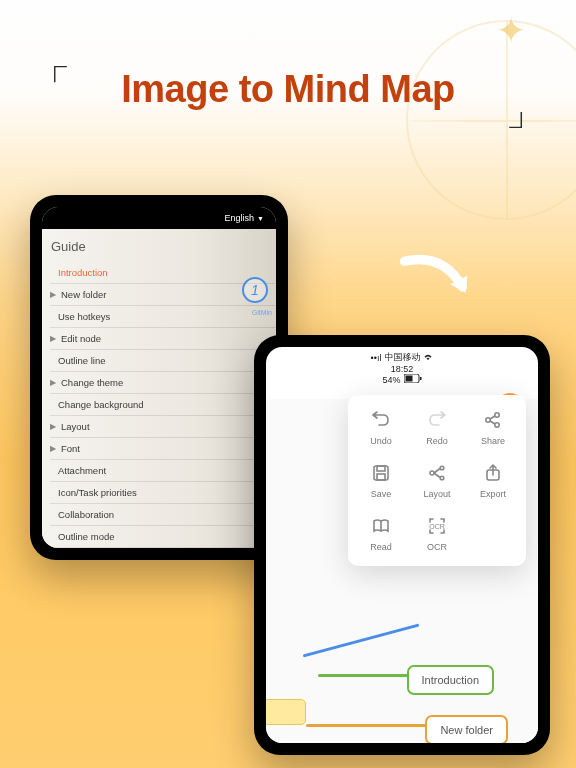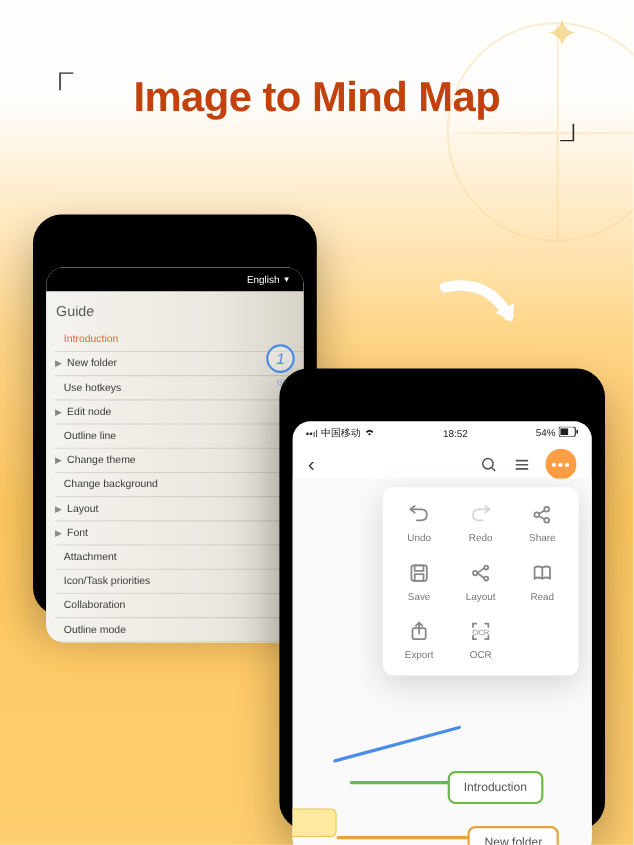--- a/index.html
+++ b/index.html
@@ -13,52 +13,52 @@
 .sparkle::before { content: "✦"; font-size: 36px; color: #f3c55a; opacity: 0.6; }
 
 
 .title-wrap { position: absolute; top: 68px; left: 40px; right: 40px; display: flex; align-items: center; justify-content: center; }
 .bracket-left { position: absolute; left: -6px; top: -8px; font-size: 32px; color: #2b2b2b; font-weight: 300; transform: scaleX(1.3); }
 .bracket-right { position: absolute; right: -6px; bottom: -26px; font-size: 32px; color: #2b2b2b; font-weight: 300; transform: scaleX(1.3); }
 .title { font-size: 38px; font-weight: 700; color: #c2410c; letter-spacing: -0.5px; }
 
 
 .tablet { position: absolute; border-radius: 26px; background: #000; padding: 12px; box-shadow: 0 18px 40px rgba(0,0,0,0.3); }
-.tablet-screen { background: #fff; width: 100%; height: 100%; border-radius: 16px; overflow: hidden; position: relative; margin-top: 36px; }
+.tablet-screen { background: #fff; width: 100%; height: 100%; border-radius: 16px; overflow: hidden; position: relative; }
 
 
 .tablet-left { top: 195px; left: 30px; width: 258px; height: 365px; }
 .camera-bar { height: 22px; background: #000; display: flex; justify-content: flex-end; align-items: center; padding-right: 12px; }
 .camera-bar span { color: #fff; font-size: 9px; }
 .camera-bar .dropdown { color: #fff; margin-left: 3px; font-size: 7px; }
 .doc-view { padding: 10px 0 0 8px; background: linear-gradient(90deg, #f5f3ee 0%, #ece8e0 65%, #d8d3c8 100%); height: calc(100% - 22px); overflow: hidden; position: relative; }
 .doc-title { font-size: 13px; color: #5a5a5a; font-weight: 400; margin-bottom: 8px; padding-left: 1px; }
 .doc-item { font-size: 9.5px; color: #3a3a3a; padding: 5px 0; border-bottom: 1px solid rgba(0,0,0,0.1); display: flex; align-items: center; }
 .doc-item.active { color: #e8663c; font-weight: 500; }
 .doc-item .arrow { color: #888; margin-right: 3px; font-size: 8px; width: 8px; }
 .doc-item .no-arrow { width: 8px; display: inline-block; }
 .step-badge { position: absolute; right: 8px; top: 48px; width: 26px; height: 26px; border: 2px solid #4a8de8; border-radius: 50%; display: flex; align-items: center; justify-content: center; color: #4a8de8; font-size: 14px; font-style: italic; font-family: serif; background: rgba(255,255,255,0.3); }
 .watermark { position: absolute; right: 4px; top: 80px; font-size: 7px; color: #4a8de8; opacity: 0.7; }
 
 
 .big-arrow { position: absolute; top: 240px; right: 95px; width: 85px; height: 85px; }
 
 
 .tablet-right { top: 335px; right: 26px; width: 296px; height: 420px; }
-.status-bar { display: flex; justify-content: space-between; align-items: center; padding: 4px 12px 2px; font-size: 9px; color: #222; }
+.status-bar { display: flex; justify-content: space-between; align-items: center; padding: 4px 12px 2px; font-size: 9px; color: #222; flex-direction: column; }
 .status-bar .left { display: flex; align-items: center; gap: 3px; }
-.status-bar .right { display: flex; gap: 3px; }
+.status-bar .right { display: flex; align-items: center; gap: 3px; }
 .app-header { display: flex; justify-content: space-between; align-items: center; padding: 6px 14px; }
 .back-chevron { font-size: 18px; color: #333; font-weight: 300; }
 .header-right { display: flex; align-items: center; gap: 14px; }
 .header-icon { width: 16px; height: 16px; display: flex; align-items: center; justify-content: center; color: #555; }
 .more-btn { width: 28px; height: 28px; background: #ff9e42; border-radius: 50%; display: flex; align-items: center; justify-content: center; color: #fff; font-size: 14px; letter-spacing: 1px; }
 
 
-.popup { position: absolute; top: 60px; right: 12px; width: 178px; background: #fff; border-radius: 10px; box-shadow: 0 8px 30px rgba(0,0,0,0.15); padding: 14px 10px; display: grid; grid-template-columns: repeat(3, 1fr); gap: 16px 10px; }
+.popup { position: absolute; top: 48px; right: 12px; width: 178px; background: #fff; border-radius: 10px; box-shadow: 0 8px 30px rgba(0,0,0,0.15); padding: 14px 10px; display: grid; grid-template-columns: repeat(3, 1fr); gap: 16px 10px; }
 .popup-item { display: flex; flex-direction: column; align-items: center; gap: 5px; }
 .popup-icon { width: 22px; height: 22px; display: flex; align-items: center; justify-content: center; color: #888; }
 .popup-icon.disabled { opacity: 0.35; }
 .popup-label { font-size: 9px; color: #777; }
 
 
 .canvas { position: absolute; top: 52px; left: 0; right: 0; bottom: 0; background: #fafafa; }
 .node { position: absolute; padding: 7px 13px; border: 2px solid; border-radius: 7px; font-size: 11px; background: #fff; }
 .node-intro { border-color: #6eb845; color: #555; top: 266px; right: 44px; }
 .node-newfolder { border-color: #e8a23c; color: #555; top: 316px; right: 30px; }
@@ -257,38 +257,38 @@
               <circle cx="15" cy="15" r="1.8" stroke="#888" stroke-width="1.6" fill="none"></circle>
               <line x1="7" y1="10" x2="13" y2="5.5" stroke="#888" stroke-width="1.6"></line>
               <line x1="7" y1="10" x2="13" y2="14.5" stroke="#888" stroke-width="1.6"></line>
             </svg>
           </div>
           <div class="popup-label">Layout</div>
         </div>
         <div class="popup-item">
           <div class="popup-icon">
             <svg width="20" height="20" viewBox="0 0 20 20">
+              <rect x="4" y="7" width="12" height="10" rx="2" stroke="#888" stroke-width="1.6" fill="none"></rect>
+              <path d="M10 12 L10 2 M7 5 L10 2 L13 5" stroke="#888" stroke-width="1.6" fill="none" stroke-linecap="round" stroke-linejoin="round"></path>
+            </svg>
+          </div>
+          <div class="popup-label">Export</div>
+        </div>
+        <div class="popup-item">
+          <div class="popup-icon">
+            <svg width="20" height="20" viewBox="0 0 20 20">
               <path d="M3 5 Q6 3 10 5 Q14 3 17 5 L17 15 Q14 13 10 15 Q6 13 3 15 Z" stroke="#888" stroke-width="1.6" fill="none"></path>
               <line x1="10" y1="5" x2="10" y2="15" stroke="#888" stroke-width="1.6"></line>
             </svg>
           </div>
           <div class="popup-label">Read</div>
         </div>
         <div class="popup-item">
           <div class="popup-icon">
             <svg width="20" height="20" viewBox="0 0 20 20">
-              <rect x="4" y="7" width="12" height="10" rx="2" stroke="#888" stroke-width="1.6" fill="none"></rect>
-              <path d="M10 12 L10 2 M7 5 L10 2 L13 5" stroke="#888" stroke-width="1.6" fill="none" stroke-linecap="round" stroke-linejoin="round"></path>
-            </svg>
-          </div>
-          <div class="popup-label">Export</div>
-        </div>
-        <div class="popup-item">
-          <div class="popup-icon">
-            <svg width="20" height="20" viewBox="0 0 20 20">
               <path d="M3 6 L3 3 L6 3 M14 3 L17 3 L17 6 M17 14 L17 17 L14 17 M6 17 L3 17 L3 14" stroke="#888" stroke-width="1.6" fill="none" stroke-linecap="round"></path>
               <text x="10" y="13" font-size="7" text-anchor="middle" fill="#888" font-family="sans-serif">OCR</text>
             </svg>
           </div>
           <div class="popup-label">OCR</div>
         </div>
       </div>
 
   </div>
 </div>

